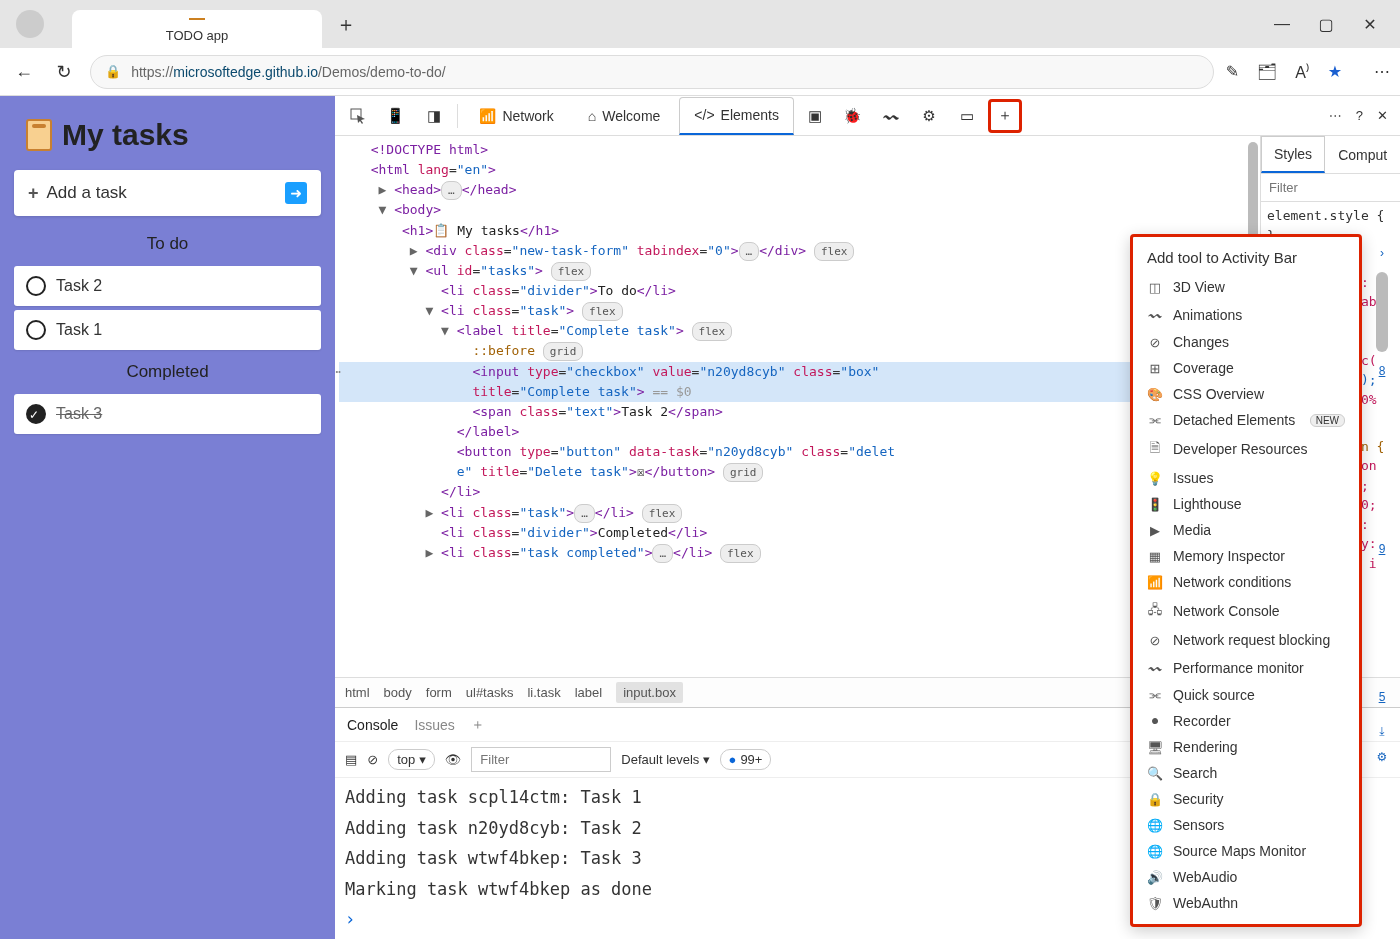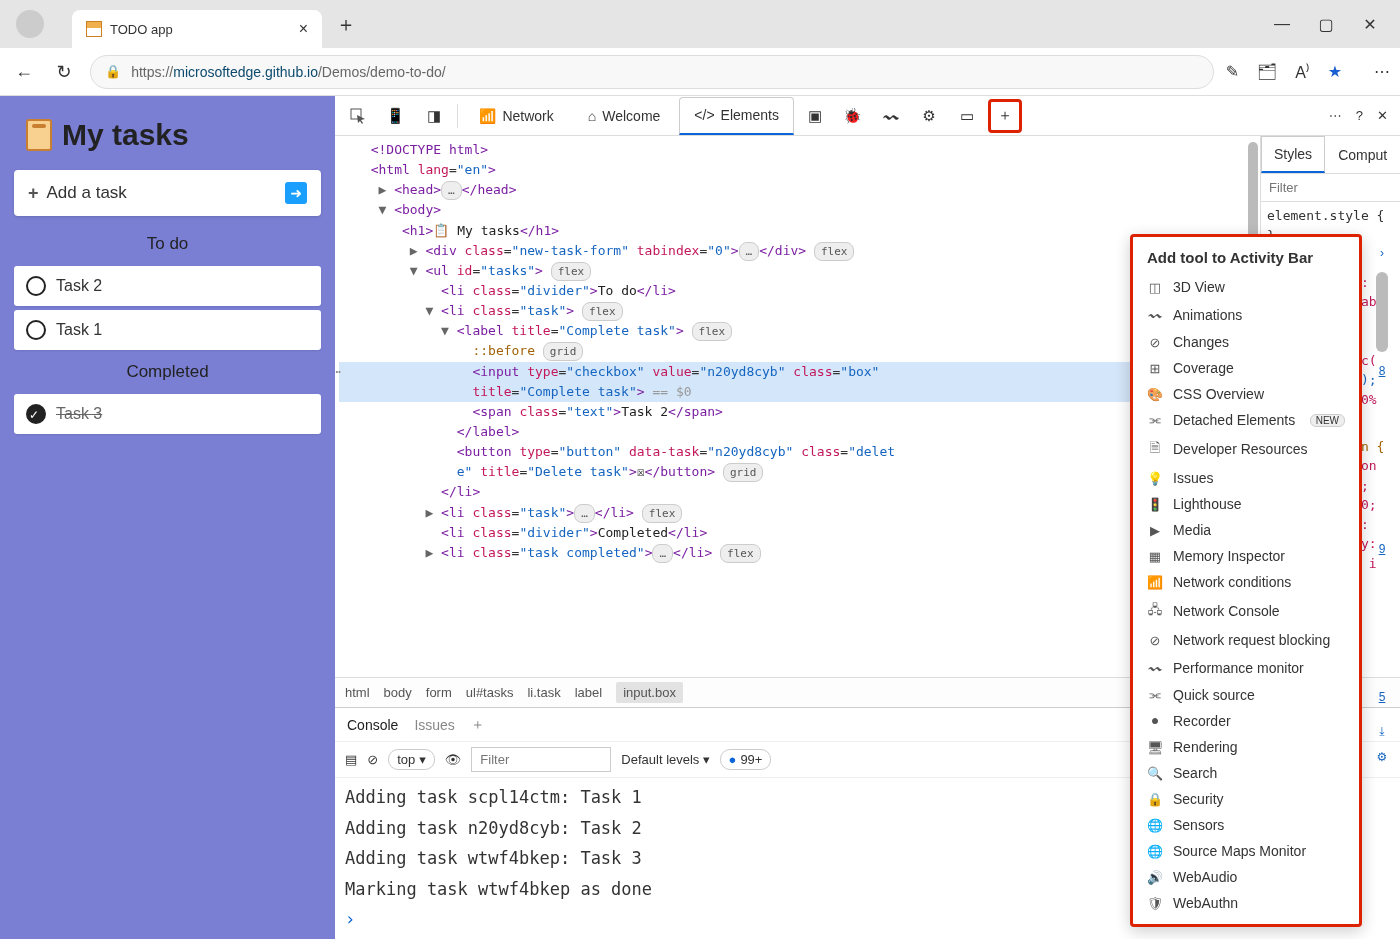--- a/index.html
+++ b/index.html
@@ -1,21 +1,21 @@
 <!DOCTYPE html>
 <html><head>
 <meta charset="utf-8">
 <style>
 * { box-sizing: border-box; margin: 0; padding: 0; }
 body { font-family: "Segoe UI", Arial, sans-serif; font-size: 13px; background: #e8e8e8; color: #333; width: 1400px; height: 939px; overflow: hidden; position: relative; }
 
 
 .titlebar { height: 48px; background: #e5e5e5; display: flex; align-items: center; padding: 0 8px; }
 .avatar { width: 28px; height: 28px; background: #ccc; border-radius: 50%; margin: 0 8px; }
-.tab { background: #fff; border-radius: 8px 8px 0 0; padding: 8px 14px; display: flex; align-items: center; gap: 8px; margin-left: 20px; min-width: 250px; height: 38px; margin-top: 10px; }
+.tab { background: #fff; border-radius: 8px 8px 0 0; padding: 8px 14px; display: flex; align-items: center; gap: 8px; margin-left: 20px; min-width: 250px; height: 38px; margin-top: 10px; flex-direction: column; }
 .tab .favicon { width: 16px; height: 16px; background: linear-gradient(180deg,#f0b050,#f0b050 40%,#fff 40%,#fff); border: 1px solid #cc8020; }
 .tab .title { font-size: 13px; flex: 1; }
 .tab .close-x { font-size: 16px; cursor: pointer; }
 .newtab-plus { font-size: 20px; margin-left: 14px; cursor: pointer; }
 .win-controls { margin-left: auto; display: flex; gap: 24px; padding-right: 12px; }
 .win-controls span { font-size: 16px; cursor: pointer; width: 20px; text-align: center; }
 
 
 .addressbar { height: 48px; background: #fff; display: flex; align-items: center; border-bottom: 1px solid #ddd; padding: 0 10px; gap: 12px; }
 .nav-btn { width: 28px; text-align: center; font-size: 18px; cursor: pointer; }
@@ -92,21 +92,21 @@
 .styles-tabs .st.active { border:1px solid #ccc; border-bottom:2px solid #0a66d8; background:#fff;}
 .filter-inp { border:none; border-bottom:1px solid #ddd; padding:6px 8px; width:100%; font-size:13px;}
 .css-block { padding:4px 6px; line-height:1.5; white-space:pre; overflow:hidden;}
 .sel { color:#a16207;}
 .prop { color:#c2185b;}
 .link { color:#1565c0;}
 .star-sel { color:#555;}
 
 
 .popup { position:absolute; top:138px; right:38px; width:232px; background:#fff; border:3px solid #d20; border-radius:4px; box-shadow:0 4px 16px rgba(0,0,0,0.2); padding:8px 0; z-index:100;}
-.popup-title { font-weight:700; font-size:15px; padding:4px 14px 8px;}
+.popup-title { font-weight:400; font-size:15px; padding:4px 14px 8px;}
 .popup-item { display:flex; align-items:center; gap:10px; padding:5px 14px; font-size:14px; cursor:pointer;}
 .popup-item .ic { width:16px; text-align:center; font-size:13px; color:#555;}
 .new-badge { font-size:10px; background:#eee; border:1px solid #ccc; border-radius:6px; padding:0 5px; margin-left:auto;}
 
 
 .right-strip { position:absolute; right:6px; top:150px; width:24px; display:flex; flex-direction:column; gap:12px; align-items:center; font-size:12px; color:#1565c0;}
 .right-strip .thumb { width:12px; height:80px; background:#bbb; border-radius:6px;}
 .right-strip .lbl { text-decoration:underline;}
 
 svg { display:inline-block; vertical-align:middle;}

